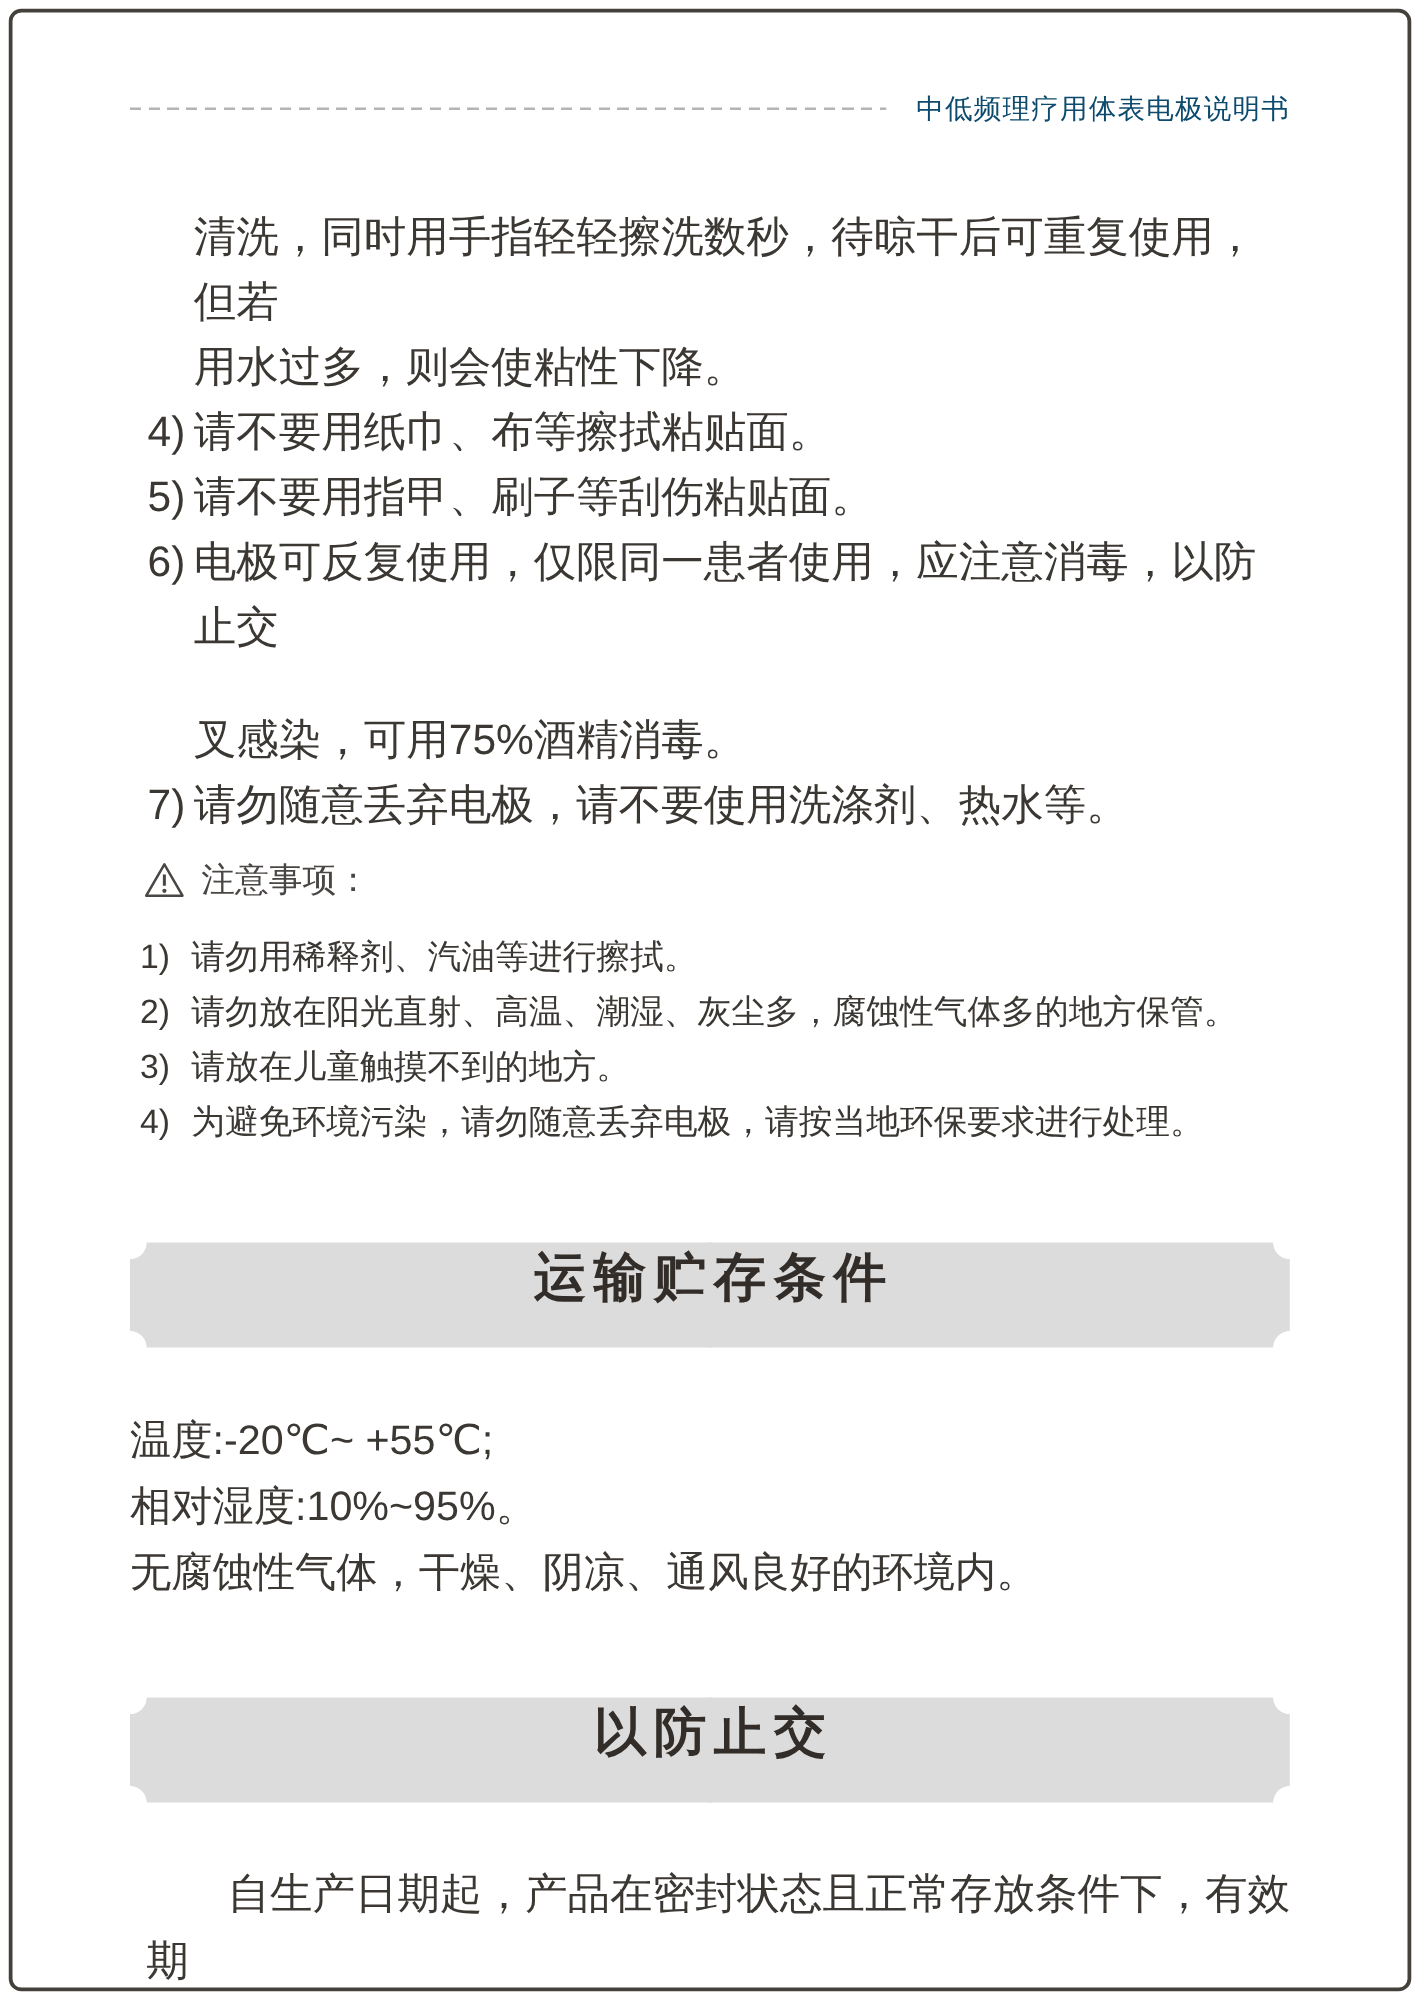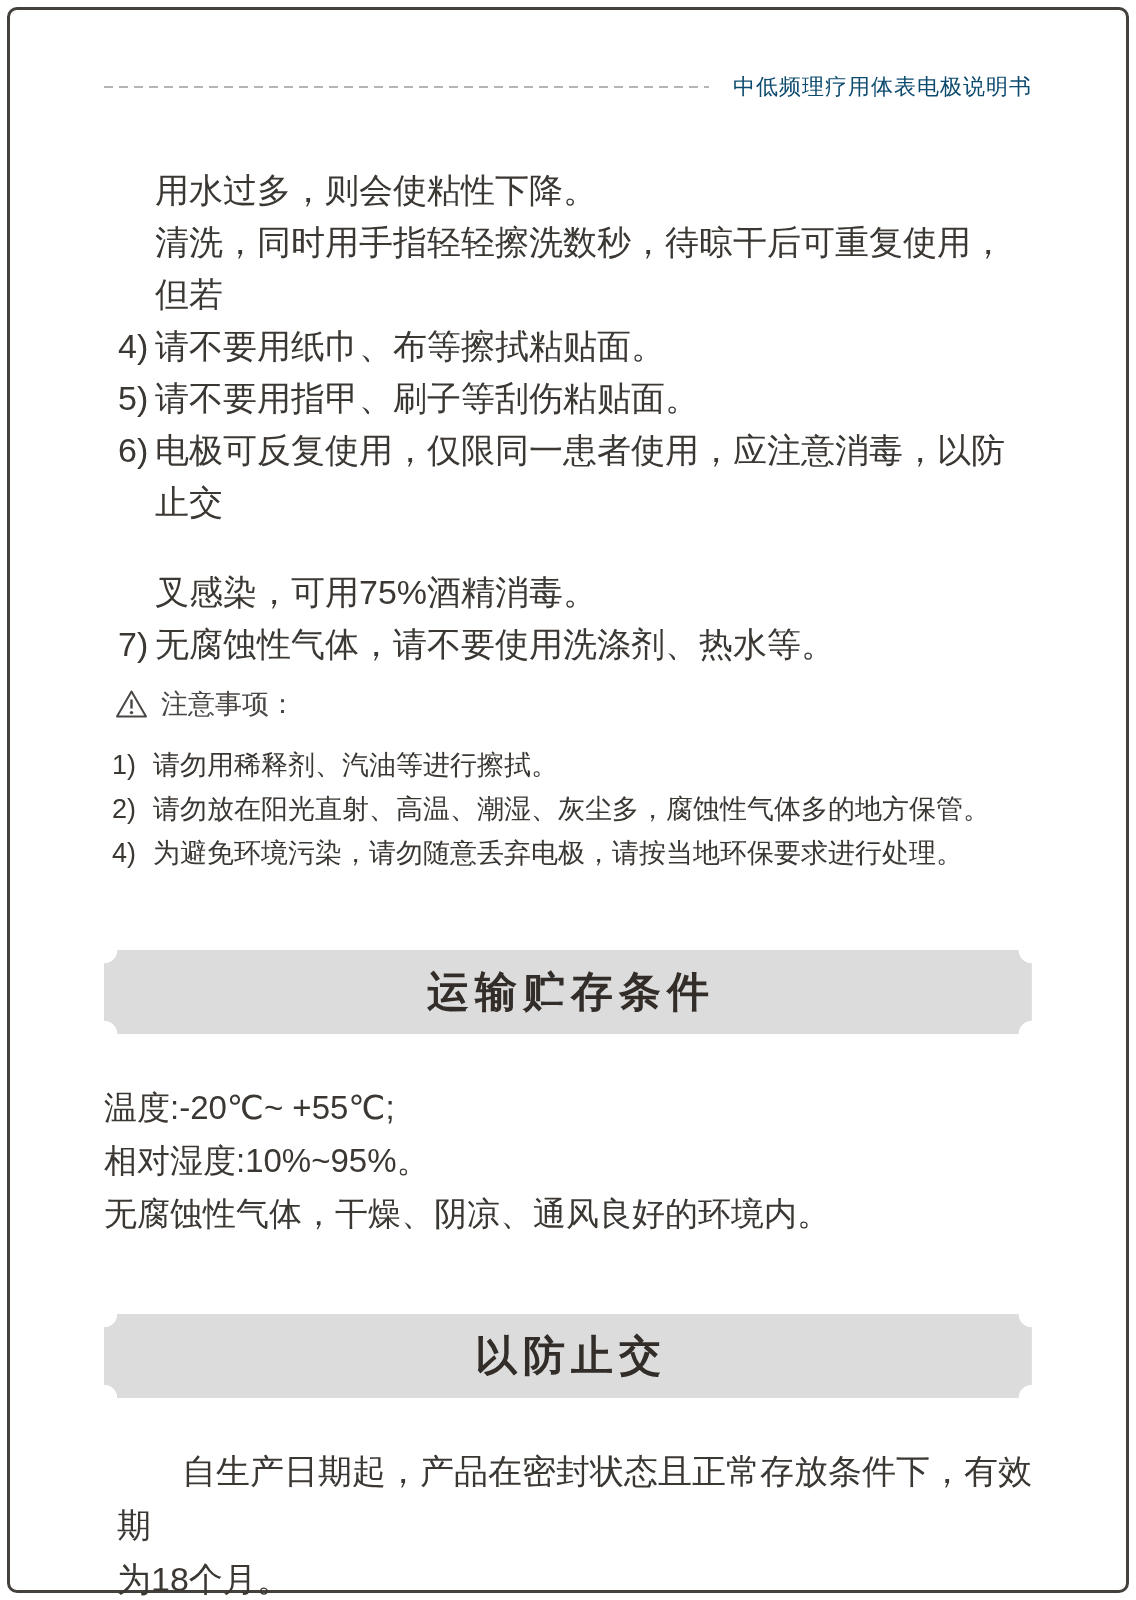--- a/index.html
+++ b/index.html
@@ -37,21 +37,21 @@
     font-size: 27px; color: #4a4644; padding-left: 11px;
     display: flex; align-items: center;
   }
   .warn-icon { width: 33px; height: 30px; margin-right: 13px; flex: none; }
   .caution-list { margin-top: 17px; font-size: 27px; line-height: 44px; }
   .caution-item { padding-left: 49px; text-indent: -41px; }
   .caution-item .num { display: inline-block; width: 41px; text-indent: 0; }
 
   
   .banner {
-    height: 84px; display: flex; align-items: center; justify-content: center;
+    height: 84px; display: flex; justify-content: center;
     font-size: 42px; font-weight: 700; color: #322d28; letter-spacing: 6px; text-indent: 6px;
     background:
       radial-gradient(circle at 0 0,        transparent 13px, #dcdcdc 13.6px) top left    / 50.2% 50.2% no-repeat,
       radial-gradient(circle at 100% 0,     transparent 13px, #dcdcdc 13.6px) top right   / 50.2% 50.2% no-repeat,
       radial-gradient(circle at 0 100%,     transparent 13px, #dcdcdc 13.6px) bottom left / 50.2% 50.2% no-repeat,
       radial-gradient(circle at 100% 100%,  transparent 13px, #dcdcdc 13.6px) bottom right/ 50.2% 50.2% no-repeat;
   }
   .banner-storage  { margin-top: 75px; }
   .banner-validity { margin-top: 74px; }
 
@@ -65,47 +65,48 @@
 <div class="page-border"></div>
 
 <div class="content">
 
   <div class="header">
     <div class="dash-rule"></div>
     <div class="header-title">中低频理疗用体表电极说明书</div>
   </div>
 
   <div class="usage-block">
+    <div class="cont-line">清洗，同时用手指轻轻擦洗数秒，待晾干后可重复使用，但若</div>
     <div class="cont-line">用水过多，则会使粘性下降。</div>
-    <div class="cont-line">清洗，同时用手指轻轻擦洗数秒，待晾干后可重复使用，但若</div>
 
     <div class="num-item"><span class="num">4)</span><span>请不要用纸巾、布等擦拭粘贴面。</span></div>
 
     <div class="num-item"><span class="num">5)</span><span>请不要用指甲、刷子等刮伤粘贴面。</span></div>
 
     <div class="num-item"><span class="num">6)</span><span>电极可反复使用，仅限同一患者使用，应注意消毒，以防止交</span>
       <div class="cont">叉感染，可用75%酒精消毒。</div>
     </div>
 
-    <div class="num-item"><span class="num">7)</span><span>无腐蚀性气体，请不要使用洗涤剂、热水等。</span></div>
+    <div class="num-item"><span class="num">7)</span><span>请勿随意丢弃电极，请不要使用洗涤剂、热水等。</span></div>
 
   </div>
 
   <div class="caution-title">
     <svg class="warn-icon" viewBox="0 0 33 30">
       <path d="M16.5 2.5 L31 27.5 L2 27.5 Z" fill="none" stroke="#4a4644" stroke-width="2" stroke-linejoin="round"></path>
       <line x1="16.5" y1="10.5" x2="16.5" y2="19.5" stroke="#4a4644" stroke-width="2.4"></line>
       <circle cx="16.5" cy="23.6" r="1.7" fill="#4a4644"></circle>
     </svg>
     <span>注意事项：</span>
   </div>
 
   <div class="caution-list">
     <div class="caution-item"><span class="num">1)</span><span>请勿用稀释剂、汽油等进行擦拭。</span></div>
     <div class="caution-item"><span class="num">2)</span><span>请勿放在阳光直射、高温、潮湿、灰尘多，腐蚀性气体多的地方保管。</span></div>
+    <div class="caution-item"><span class="num">3)</span><span>请放在儿童触摸不到的地方。</span></div>
     <div class="caution-item"><span class="num">4)</span><span>为避免环境污染，请勿随意丢弃电极，请按当地环保要求进行处理。</span></div>
   </div>
 
   <div class="banner banner-storage">
     <span>运输贮存条件</span>
   </div>
 
   <div class="storage-block">
     <div>温度:-20℃~ +55℃;</div>
     <div>相对湿度:10%~95%。</div>

